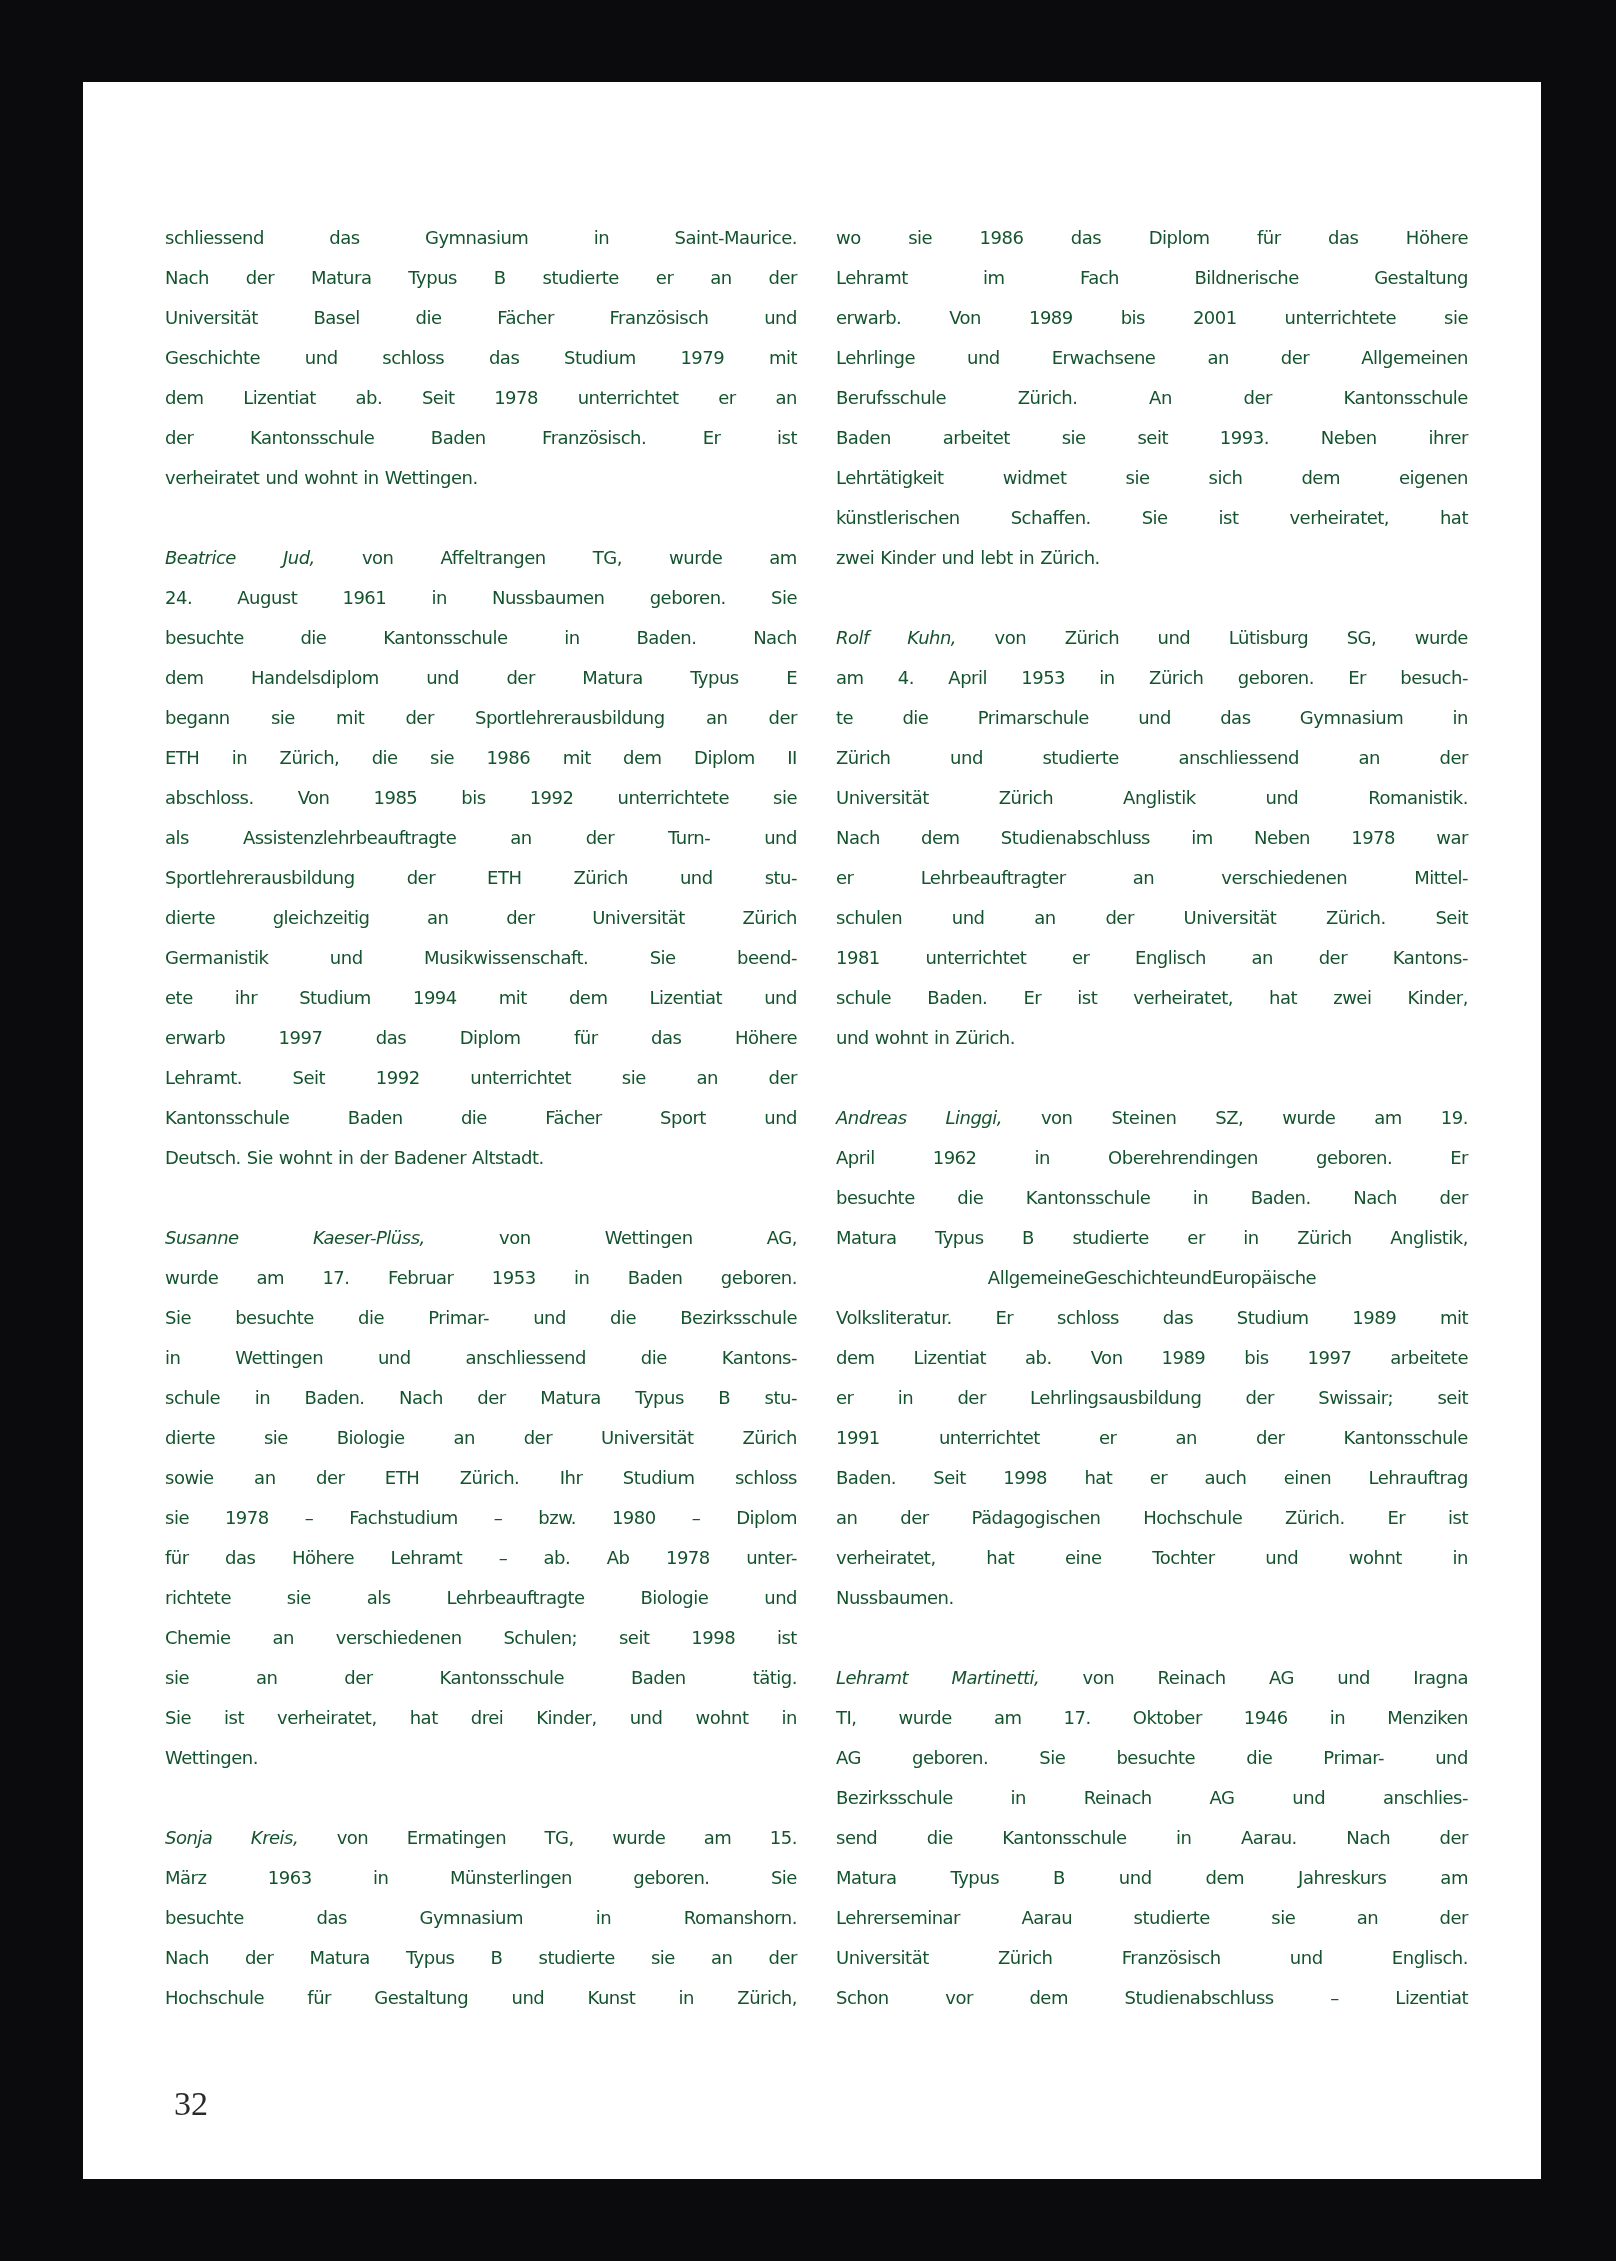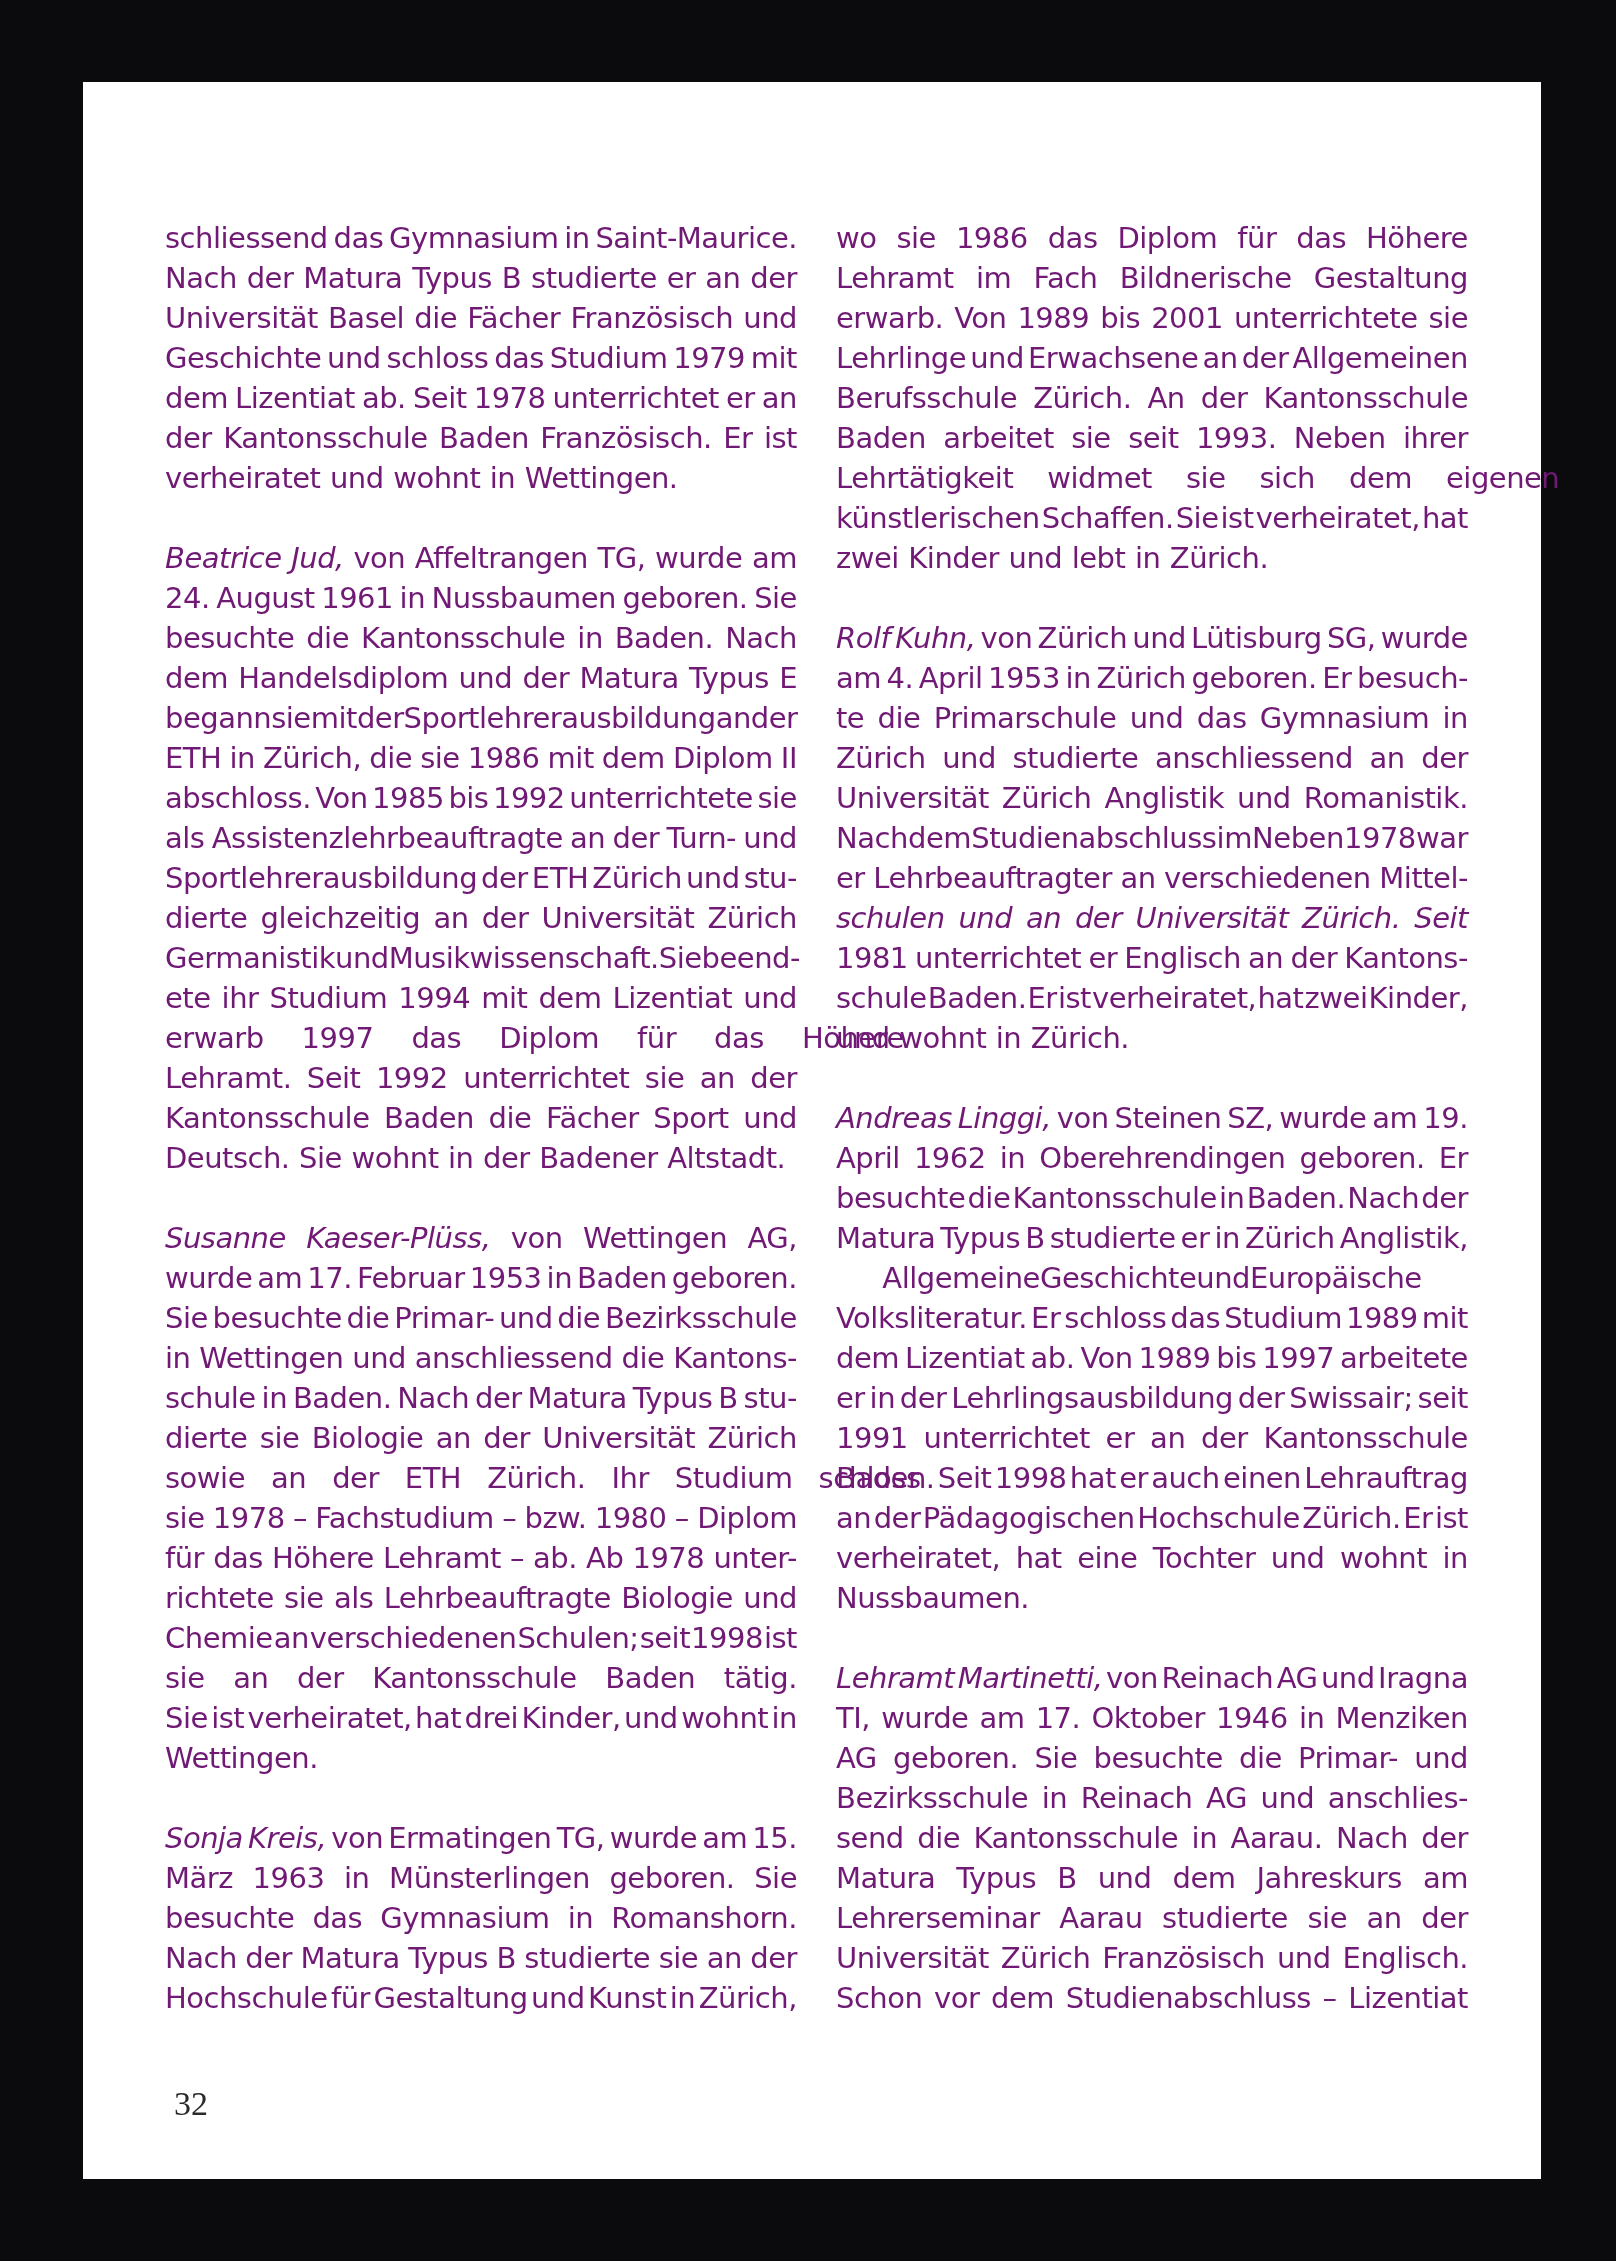--- a/index.html
+++ b/index.html
@@ -13,23 +13,23 @@
     position: absolute;
     left: 83px; top: 82px;
     width: 1458px; height: 2097px;
     background: #ffffff;
   }
   .column {
     position: absolute;
     top: 136px;
     width: 632px;
     font-family: "DejaVu Sans", sans-serif;
-    font-size: 29px;
+    font-size: 18px;
     line-height: 40px;
-    color: #701a75;
+    color: #14532d;
     letter-spacing: -0.5px;
     word-spacing: 0.8px;
     text-align: justify;
     hyphens: manual;
   }
   .col-left { left: 82px; }
   .col-right { left: 753px; }
   .line {
     display: block;
     height: 40px;
@@ -549,21 +549,21 @@
           <span>1978</span>
           <span>war</span>
         </span>
         <span class="line" style="display: flex; justify-content: space-between;">
           <span>er</span>
           <span>Lehrbeauftragter</span>
           <span>an</span>
           <span>verschiedenen</span>
           <span>Mittel-</span>
         </span>
-        <span class="line" style="display: flex; justify-content: space-between; font-style: italic;">
+        <span class="line" style="display: flex; justify-content: space-between;">
           <span>schulen</span>
           <span>und</span>
           <span>an</span>
           <span>der</span>
           <span>Universität</span>
           <span>Zürich.</span>
           <span>Seit</span>
         </span>
         <span class="line" style="display: flex; justify-content: space-between;">
           <span>1981</span>

